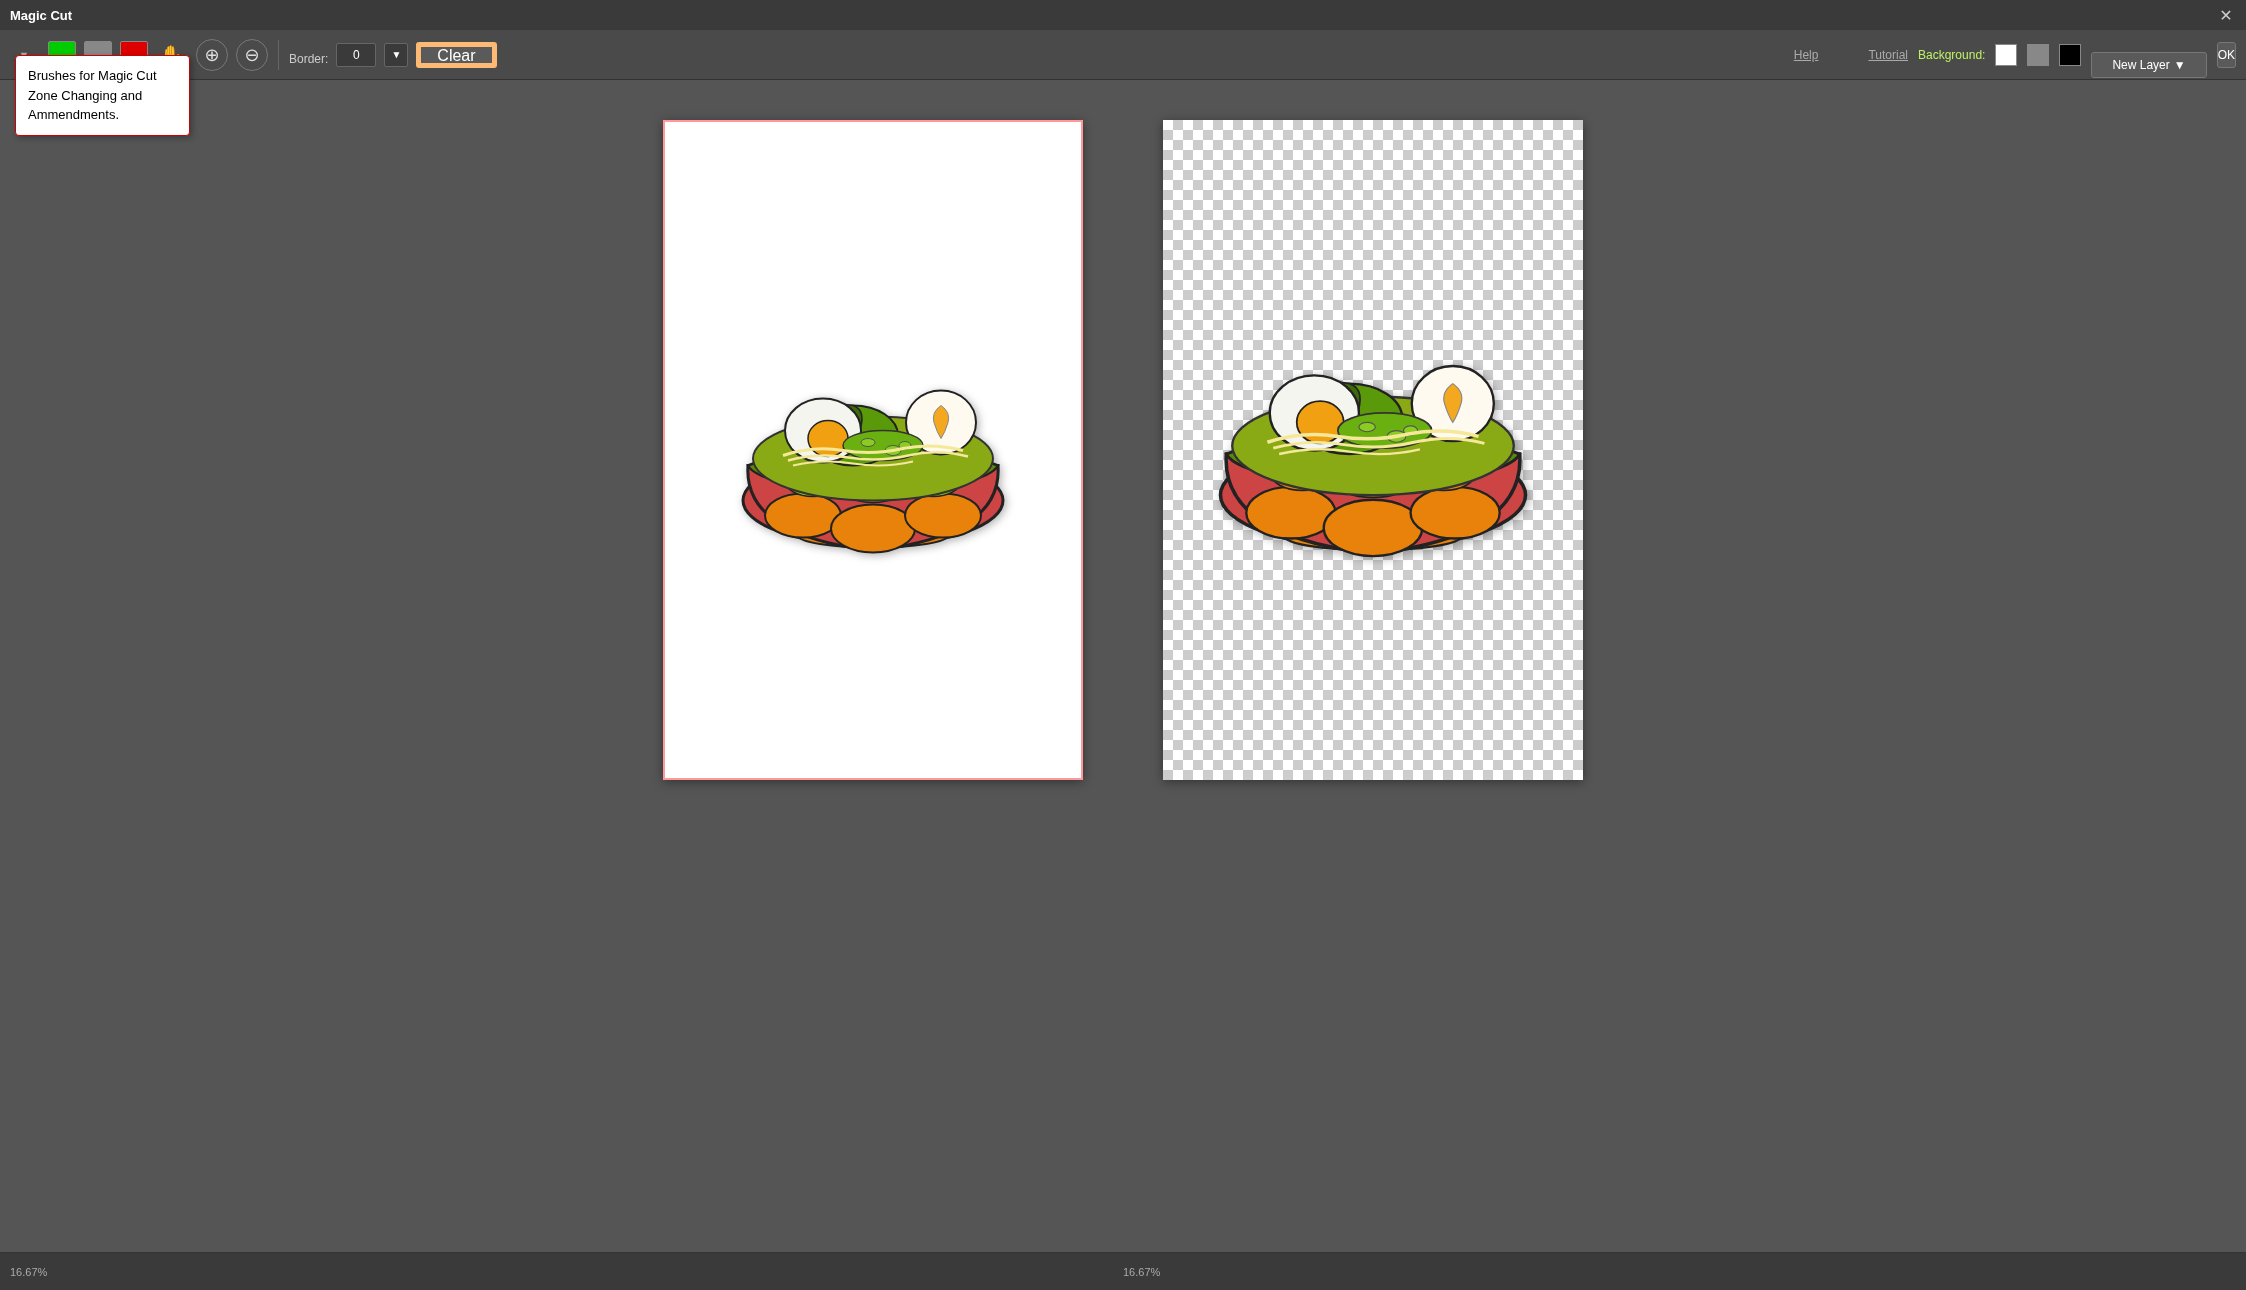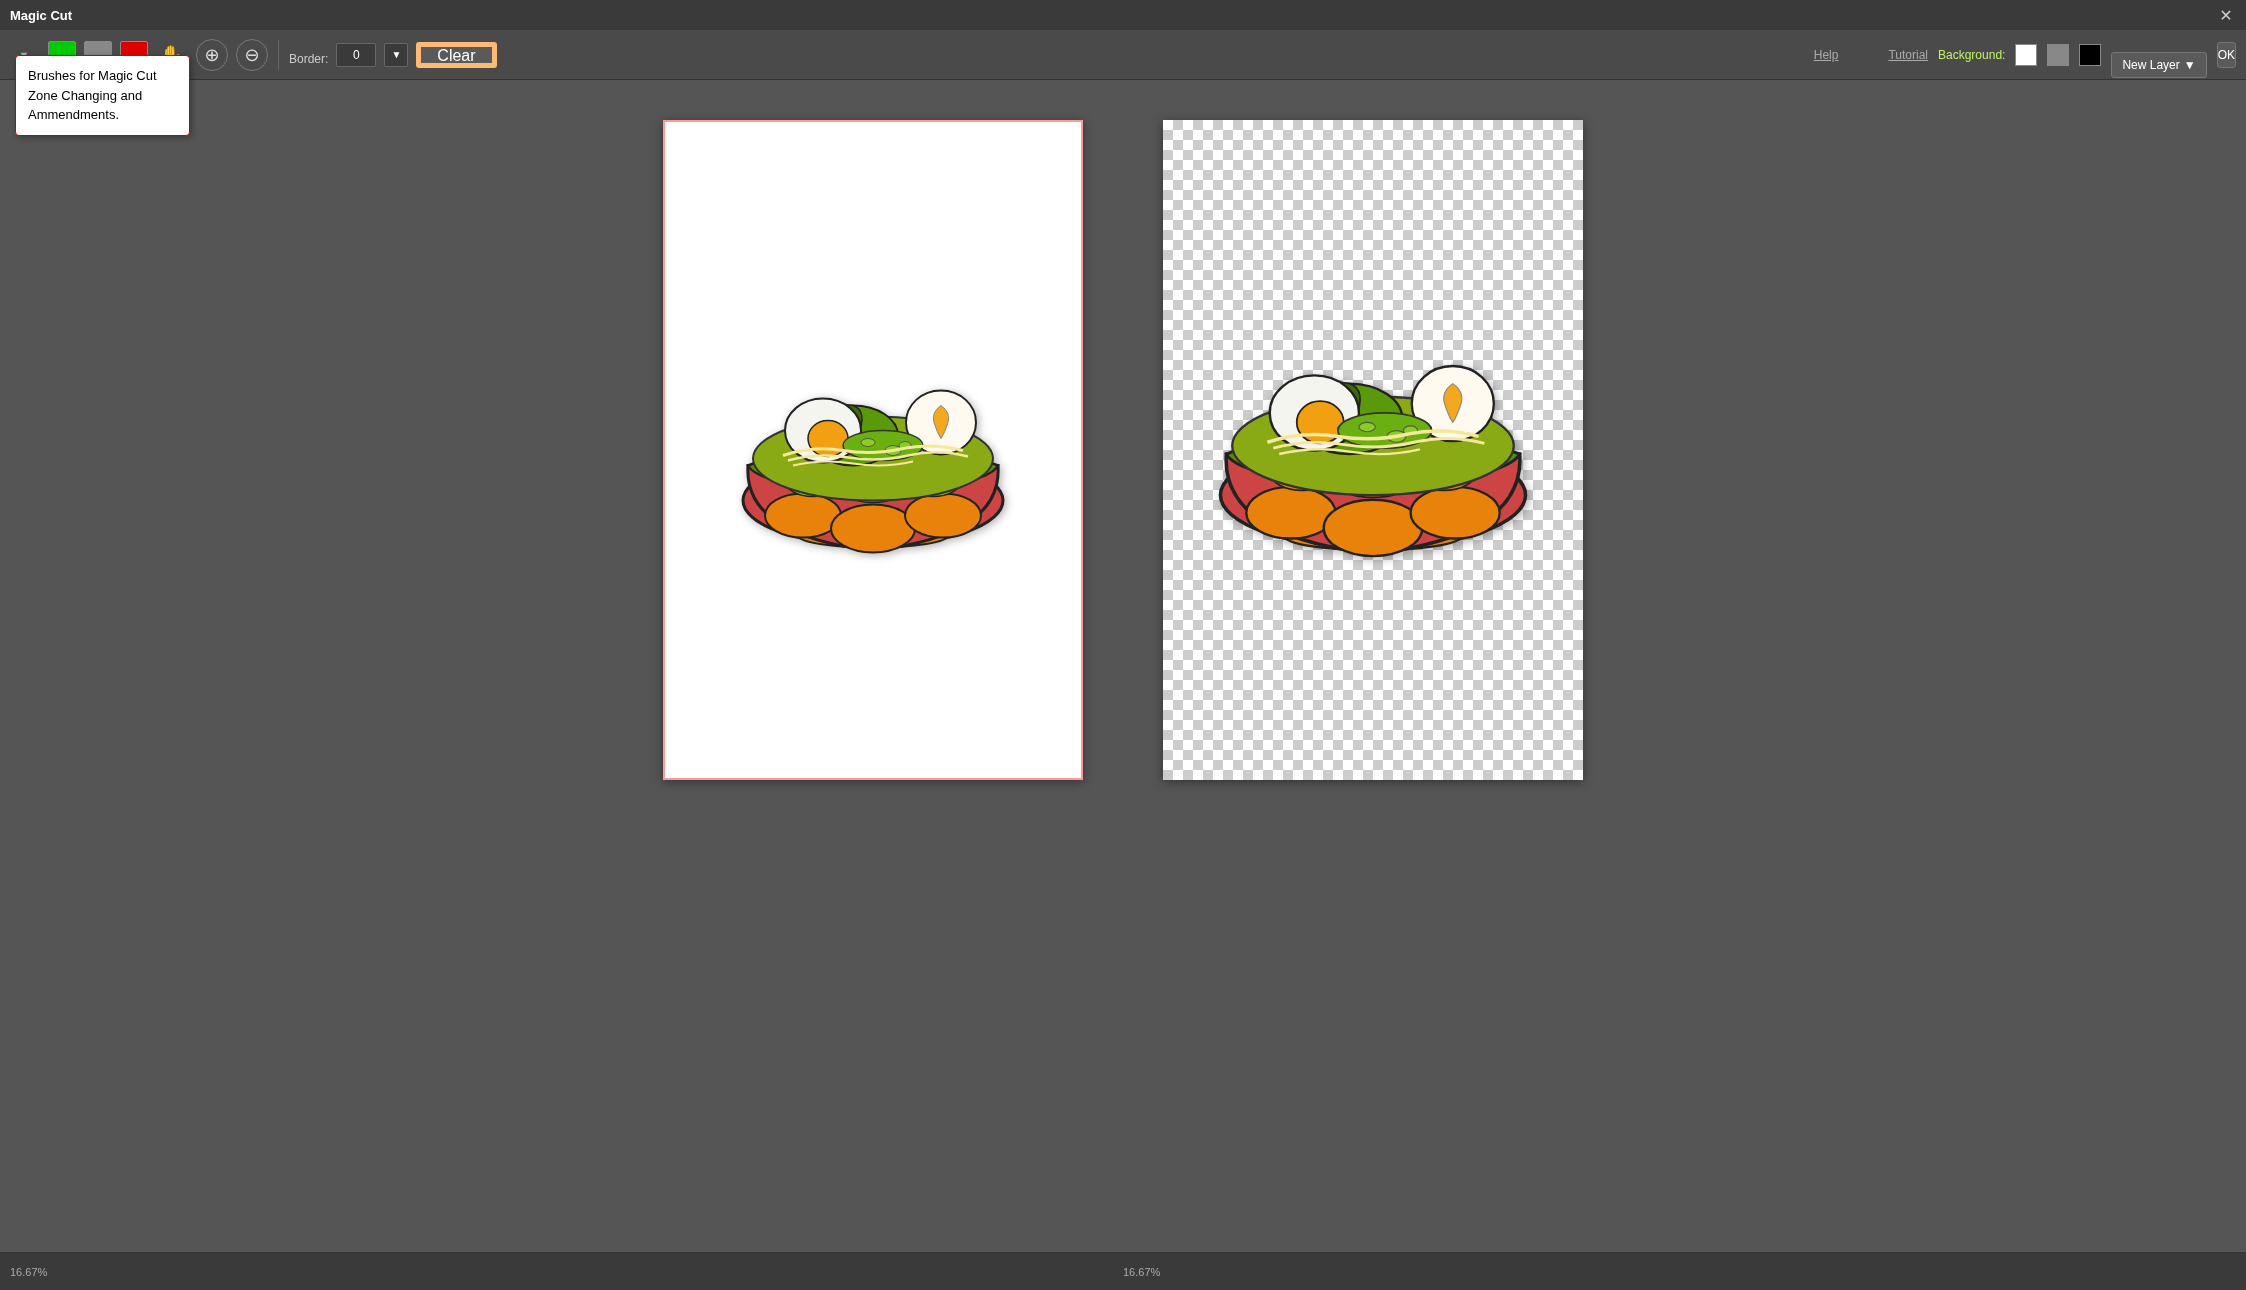--- a/index.html
+++ b/index.html
@@ -157,21 +157,21 @@
 
     .bg-swatch {
       width: 22px;
       height: 22px;
       cursor: pointer;
       border: 1px solid #888;
     }
 
     .new-layer-btn {
       height: 26px;
-      padding: 0 10px;
+      padding: 0 20px;
       background: #5a5a5a;
       border: 1px solid #777;
       color: #fff;
       font-size: 12px;
       border-radius: 3px;
       cursor: pointer;
       display: flex;
       align-items: center;
       gap: 4px;
       margin-top: 20px;

